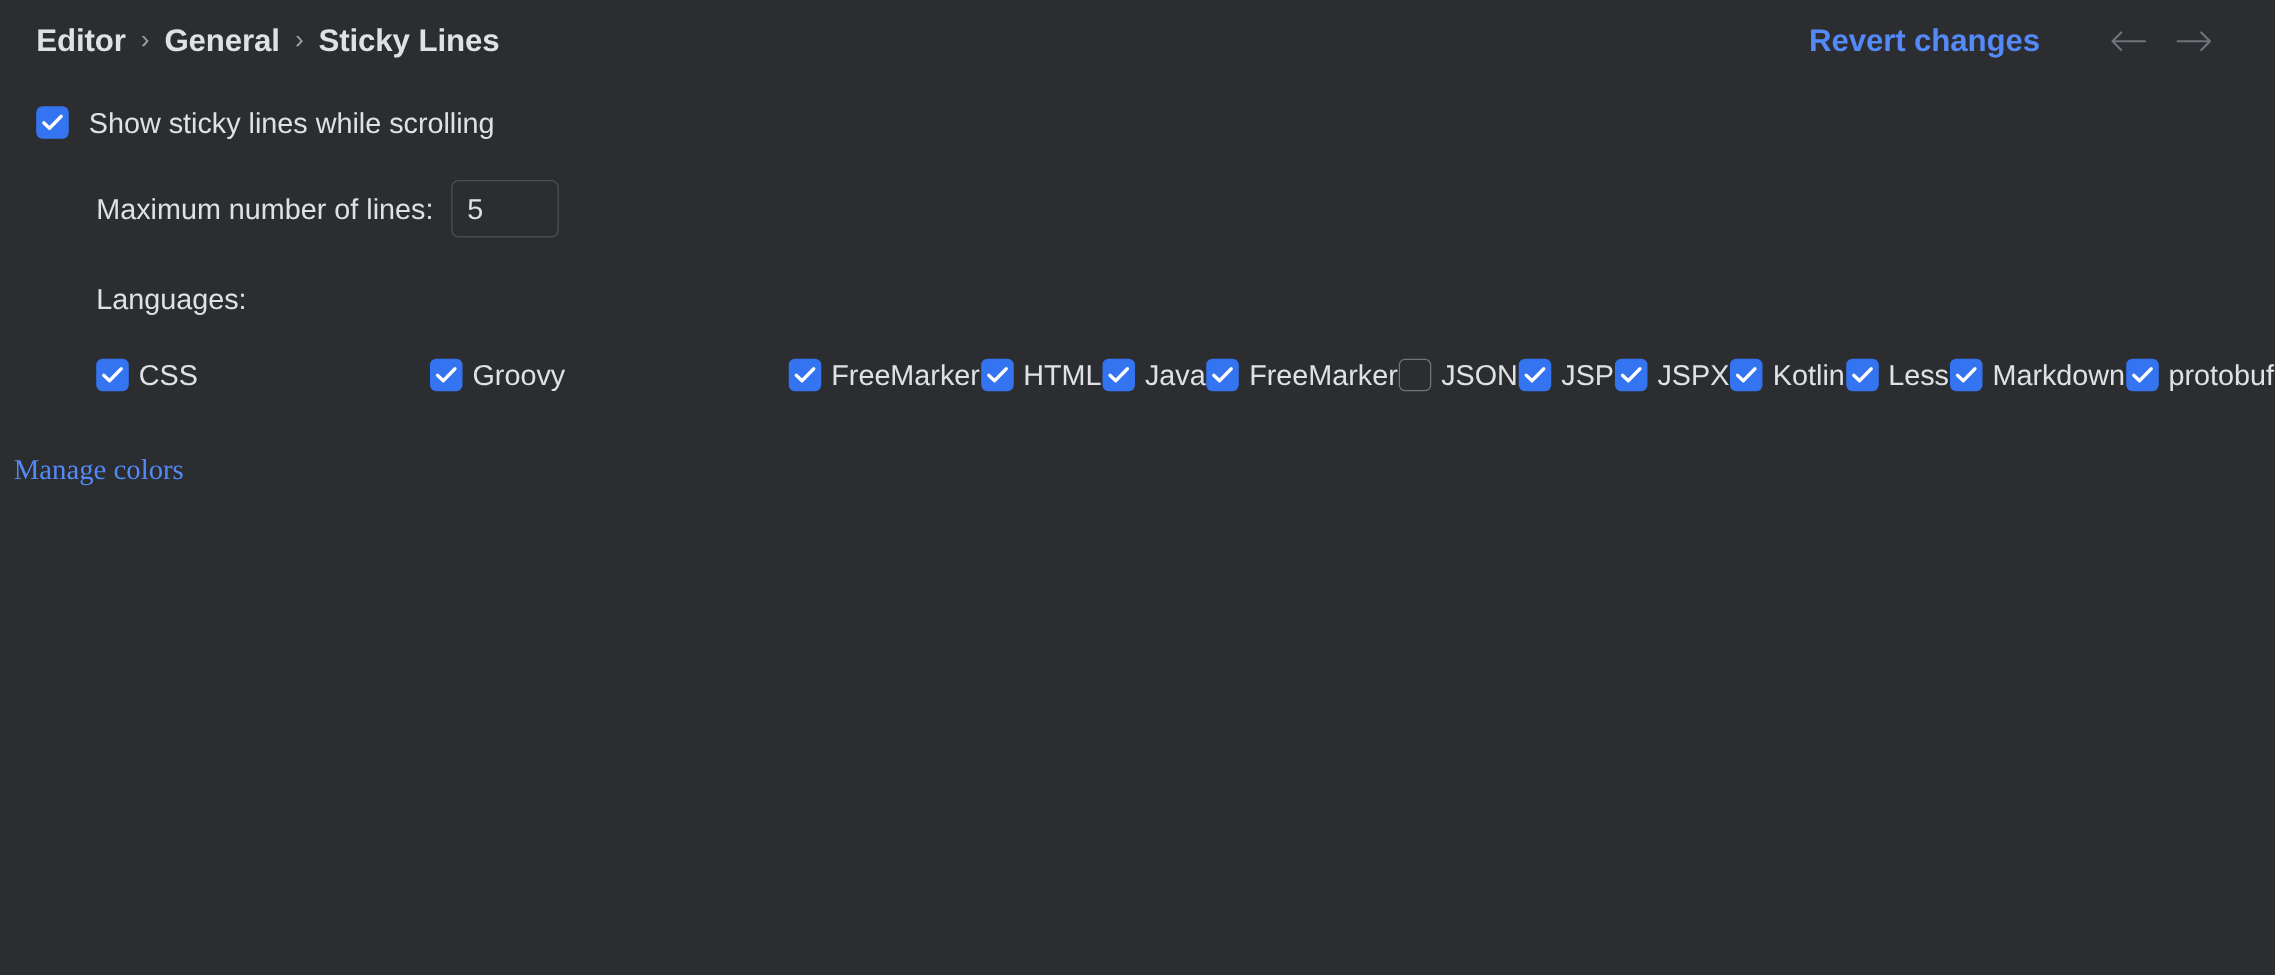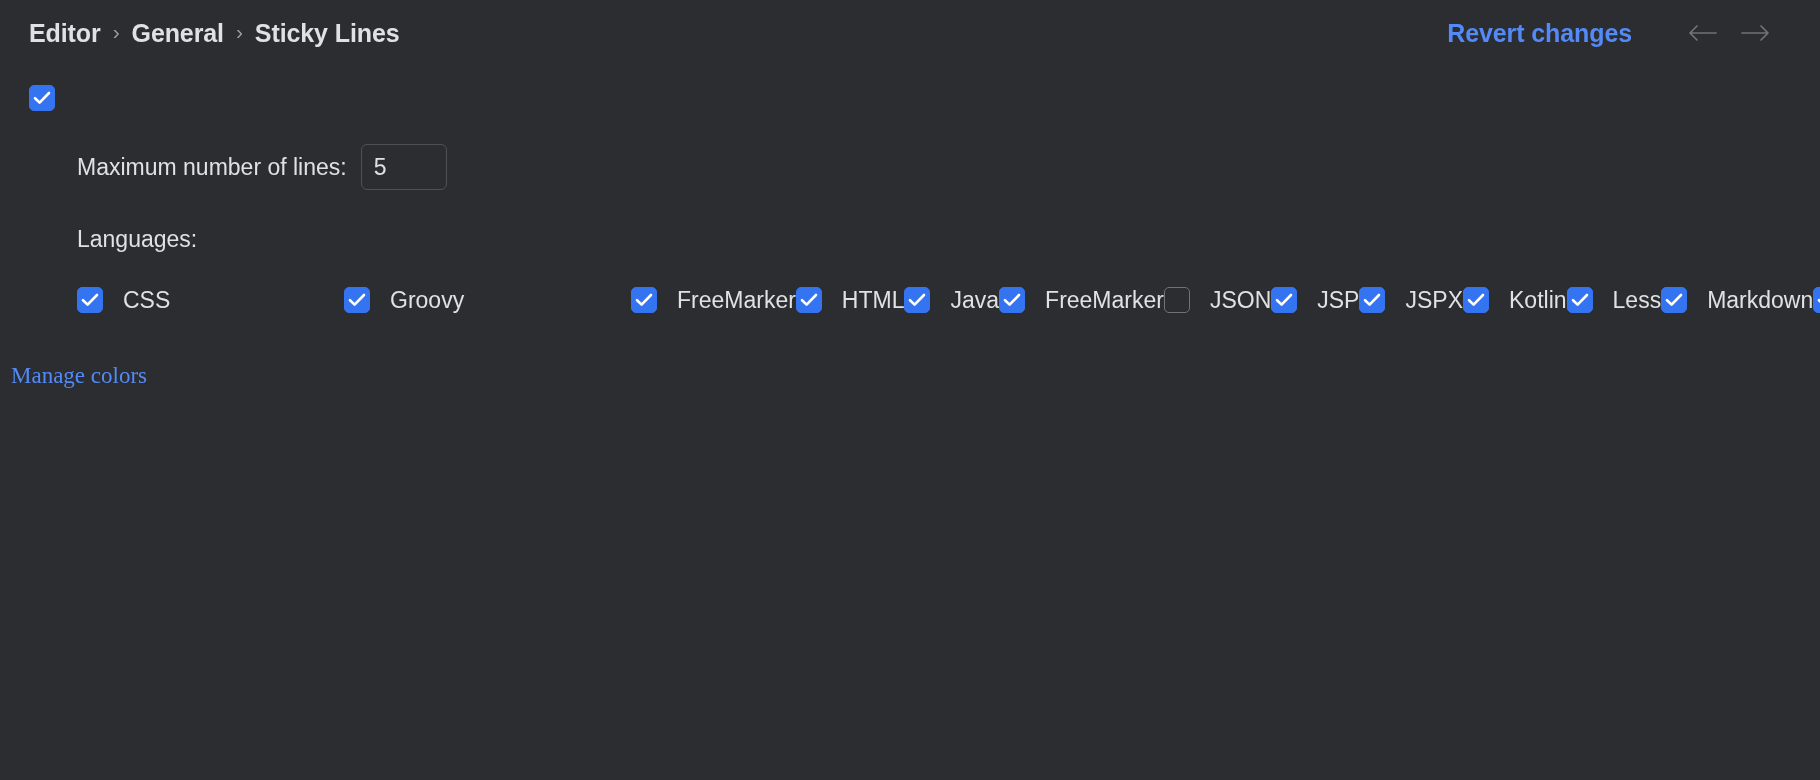--- a/index.html
+++ b/index.html
@@ -134,21 +134,21 @@
     margin-top: 22px;
     padding-left: 77px;
     display: grid;
     grid-template-columns: 267px 287px auto;
     grid-auto-rows: 50px;
     grid-auto-flow: column;
   }
   .lang-item {
     display: flex;
     align-items: center;
-    gap: 20px;
+    gap: 8px;
     cursor: pointer;
   }
   .lang-item .label {
     font-size: 23px;
     color: #dfe1e5;
     white-space: nowrap;
   }
 
   
   .cb {
@@ -215,20 +215,21 @@
   </div>
 
   <div class="content">
 
     <div class="row-sticky">
       <span class="cb checked">
         <svg width="18" height="14" viewBox="0 0 18 14" fill="none" aria-hidden="true">
           <path d="M2 7.2 L6.6 11.6 L16 2" stroke="#ffffff" stroke-width="2.6" stroke-linecap="round" stroke-linejoin="round"></path>
         </svg>
       </span>
+      <span class="label">Show sticky lines while scrolling</span>
     </div>
 
     <div class="row-max">
       <span class="label">Maximum number of lines:</span>
       <input class="num-input" type="text" value="5" style="">
     </div>
 
     <div class="languages-label">Languages:</div>
 
     <div class="lang-grid" id="lang-grid">

